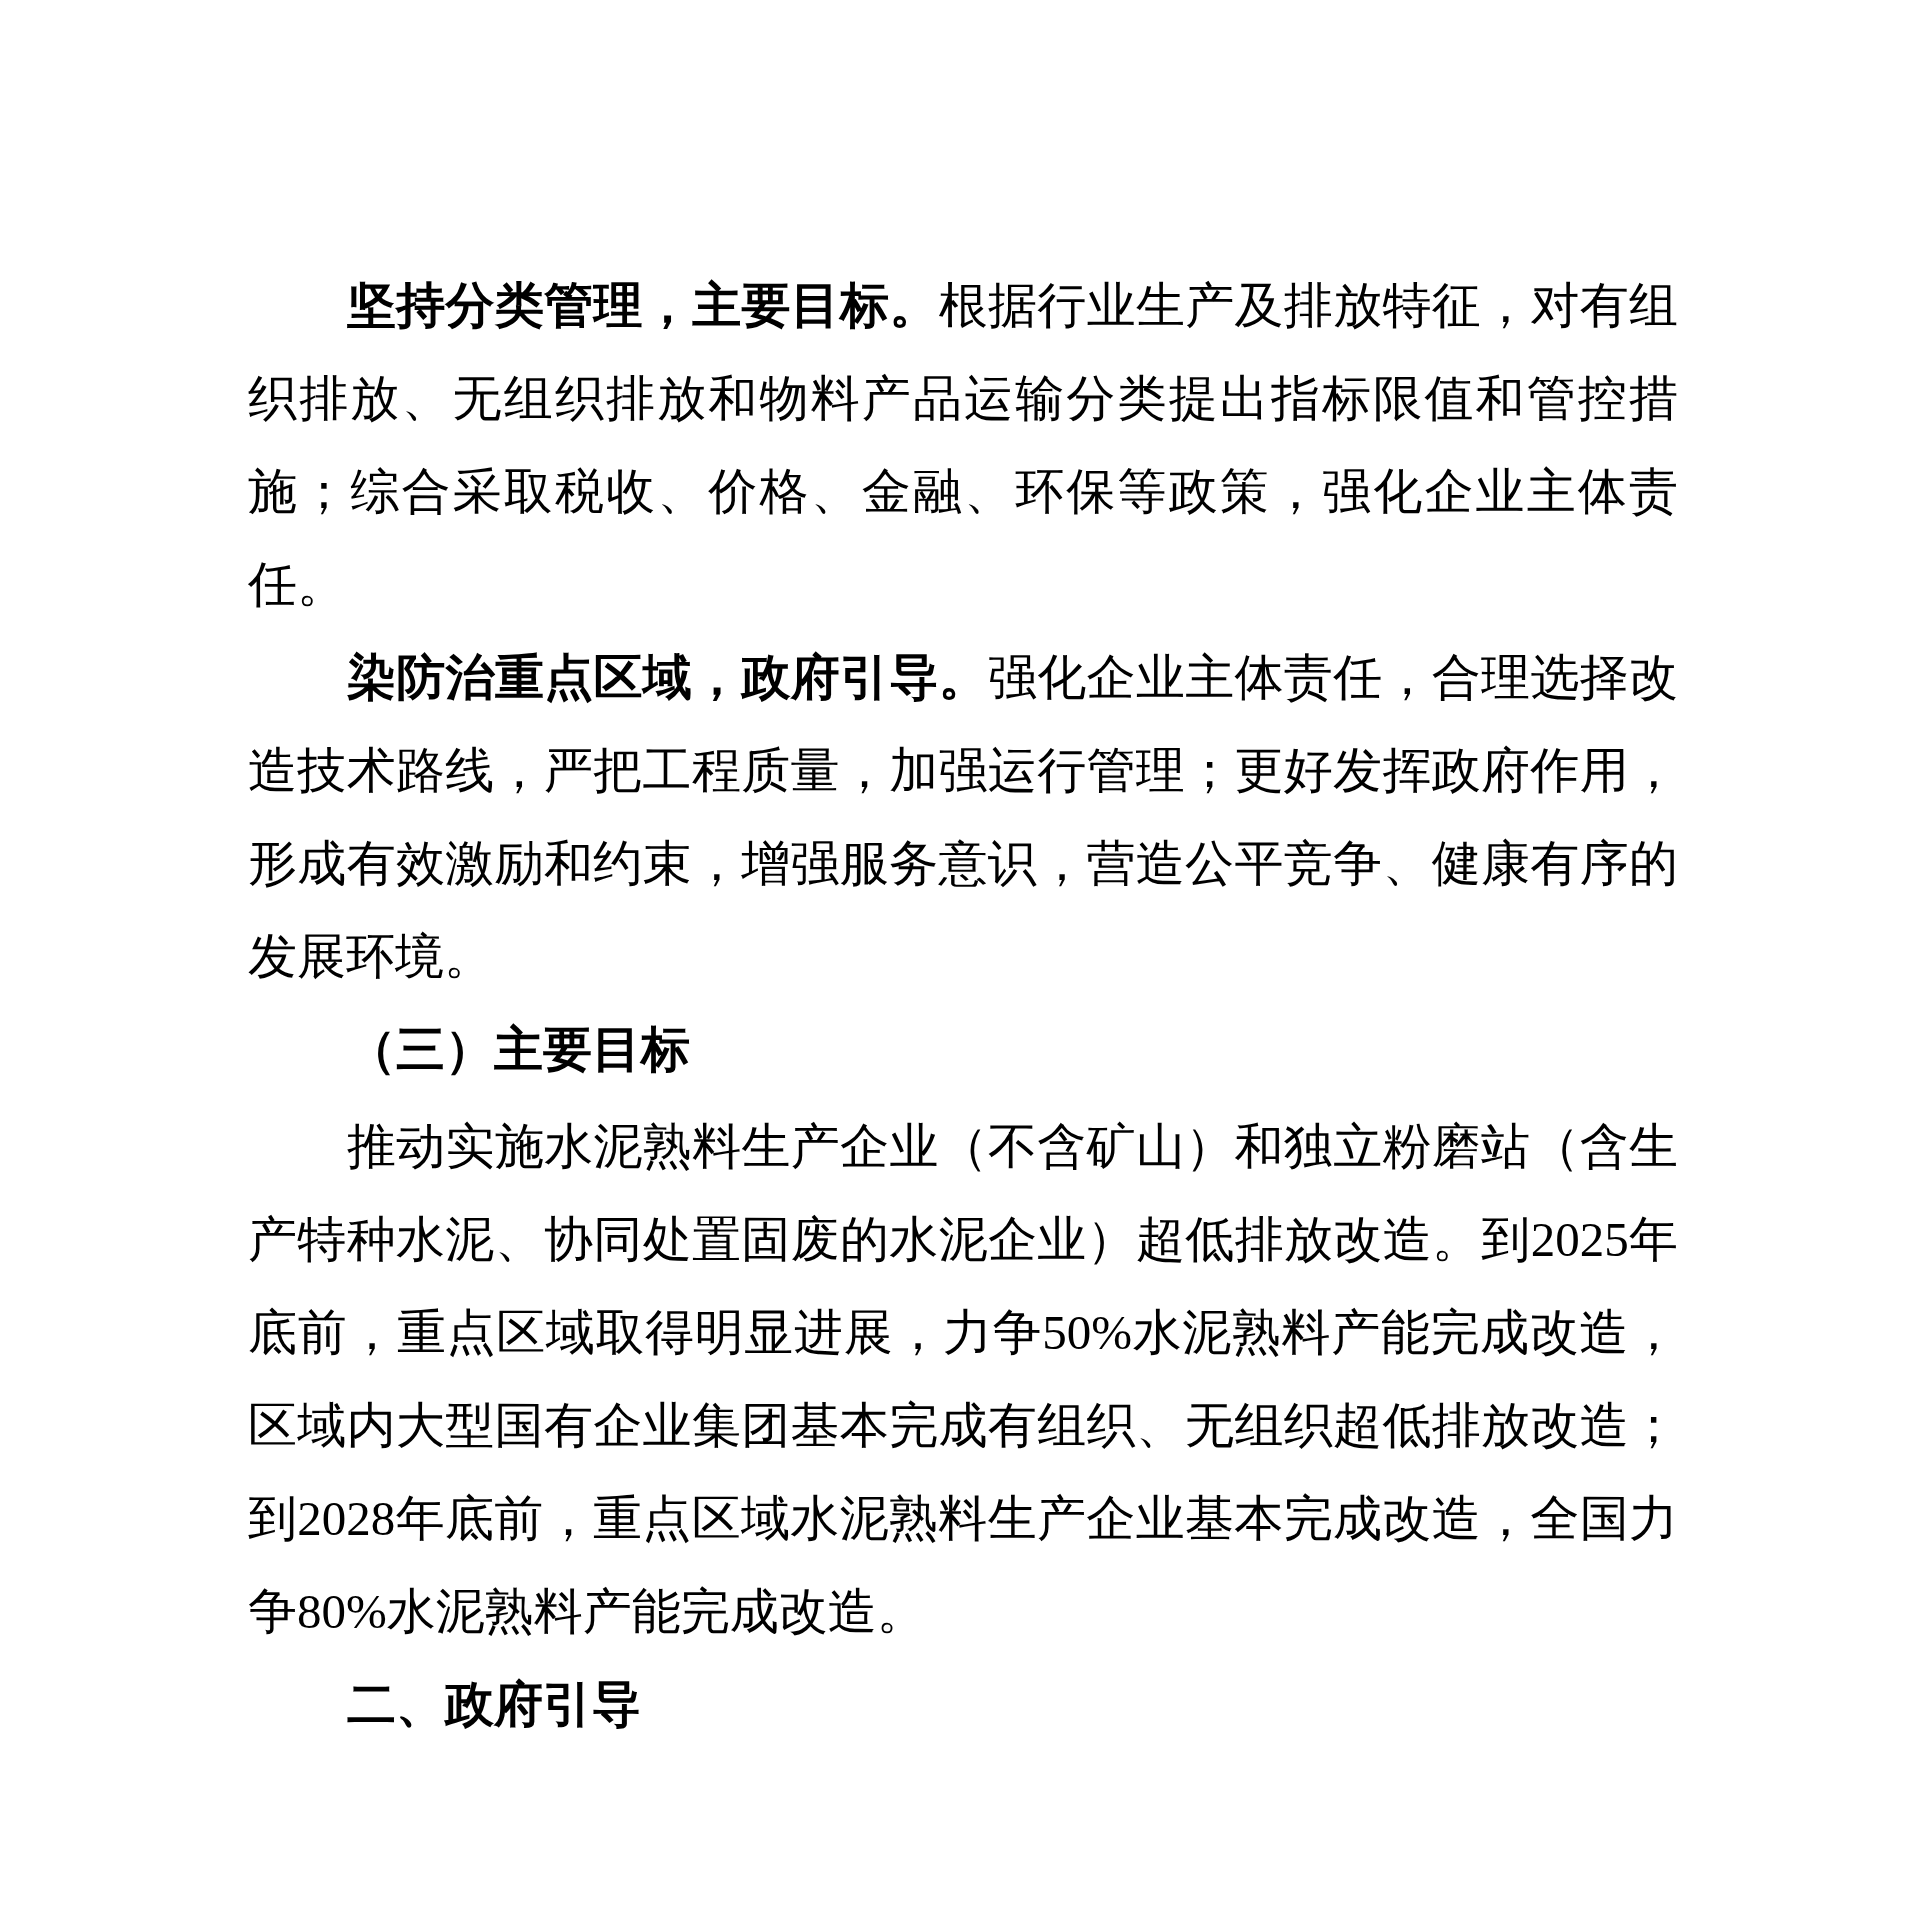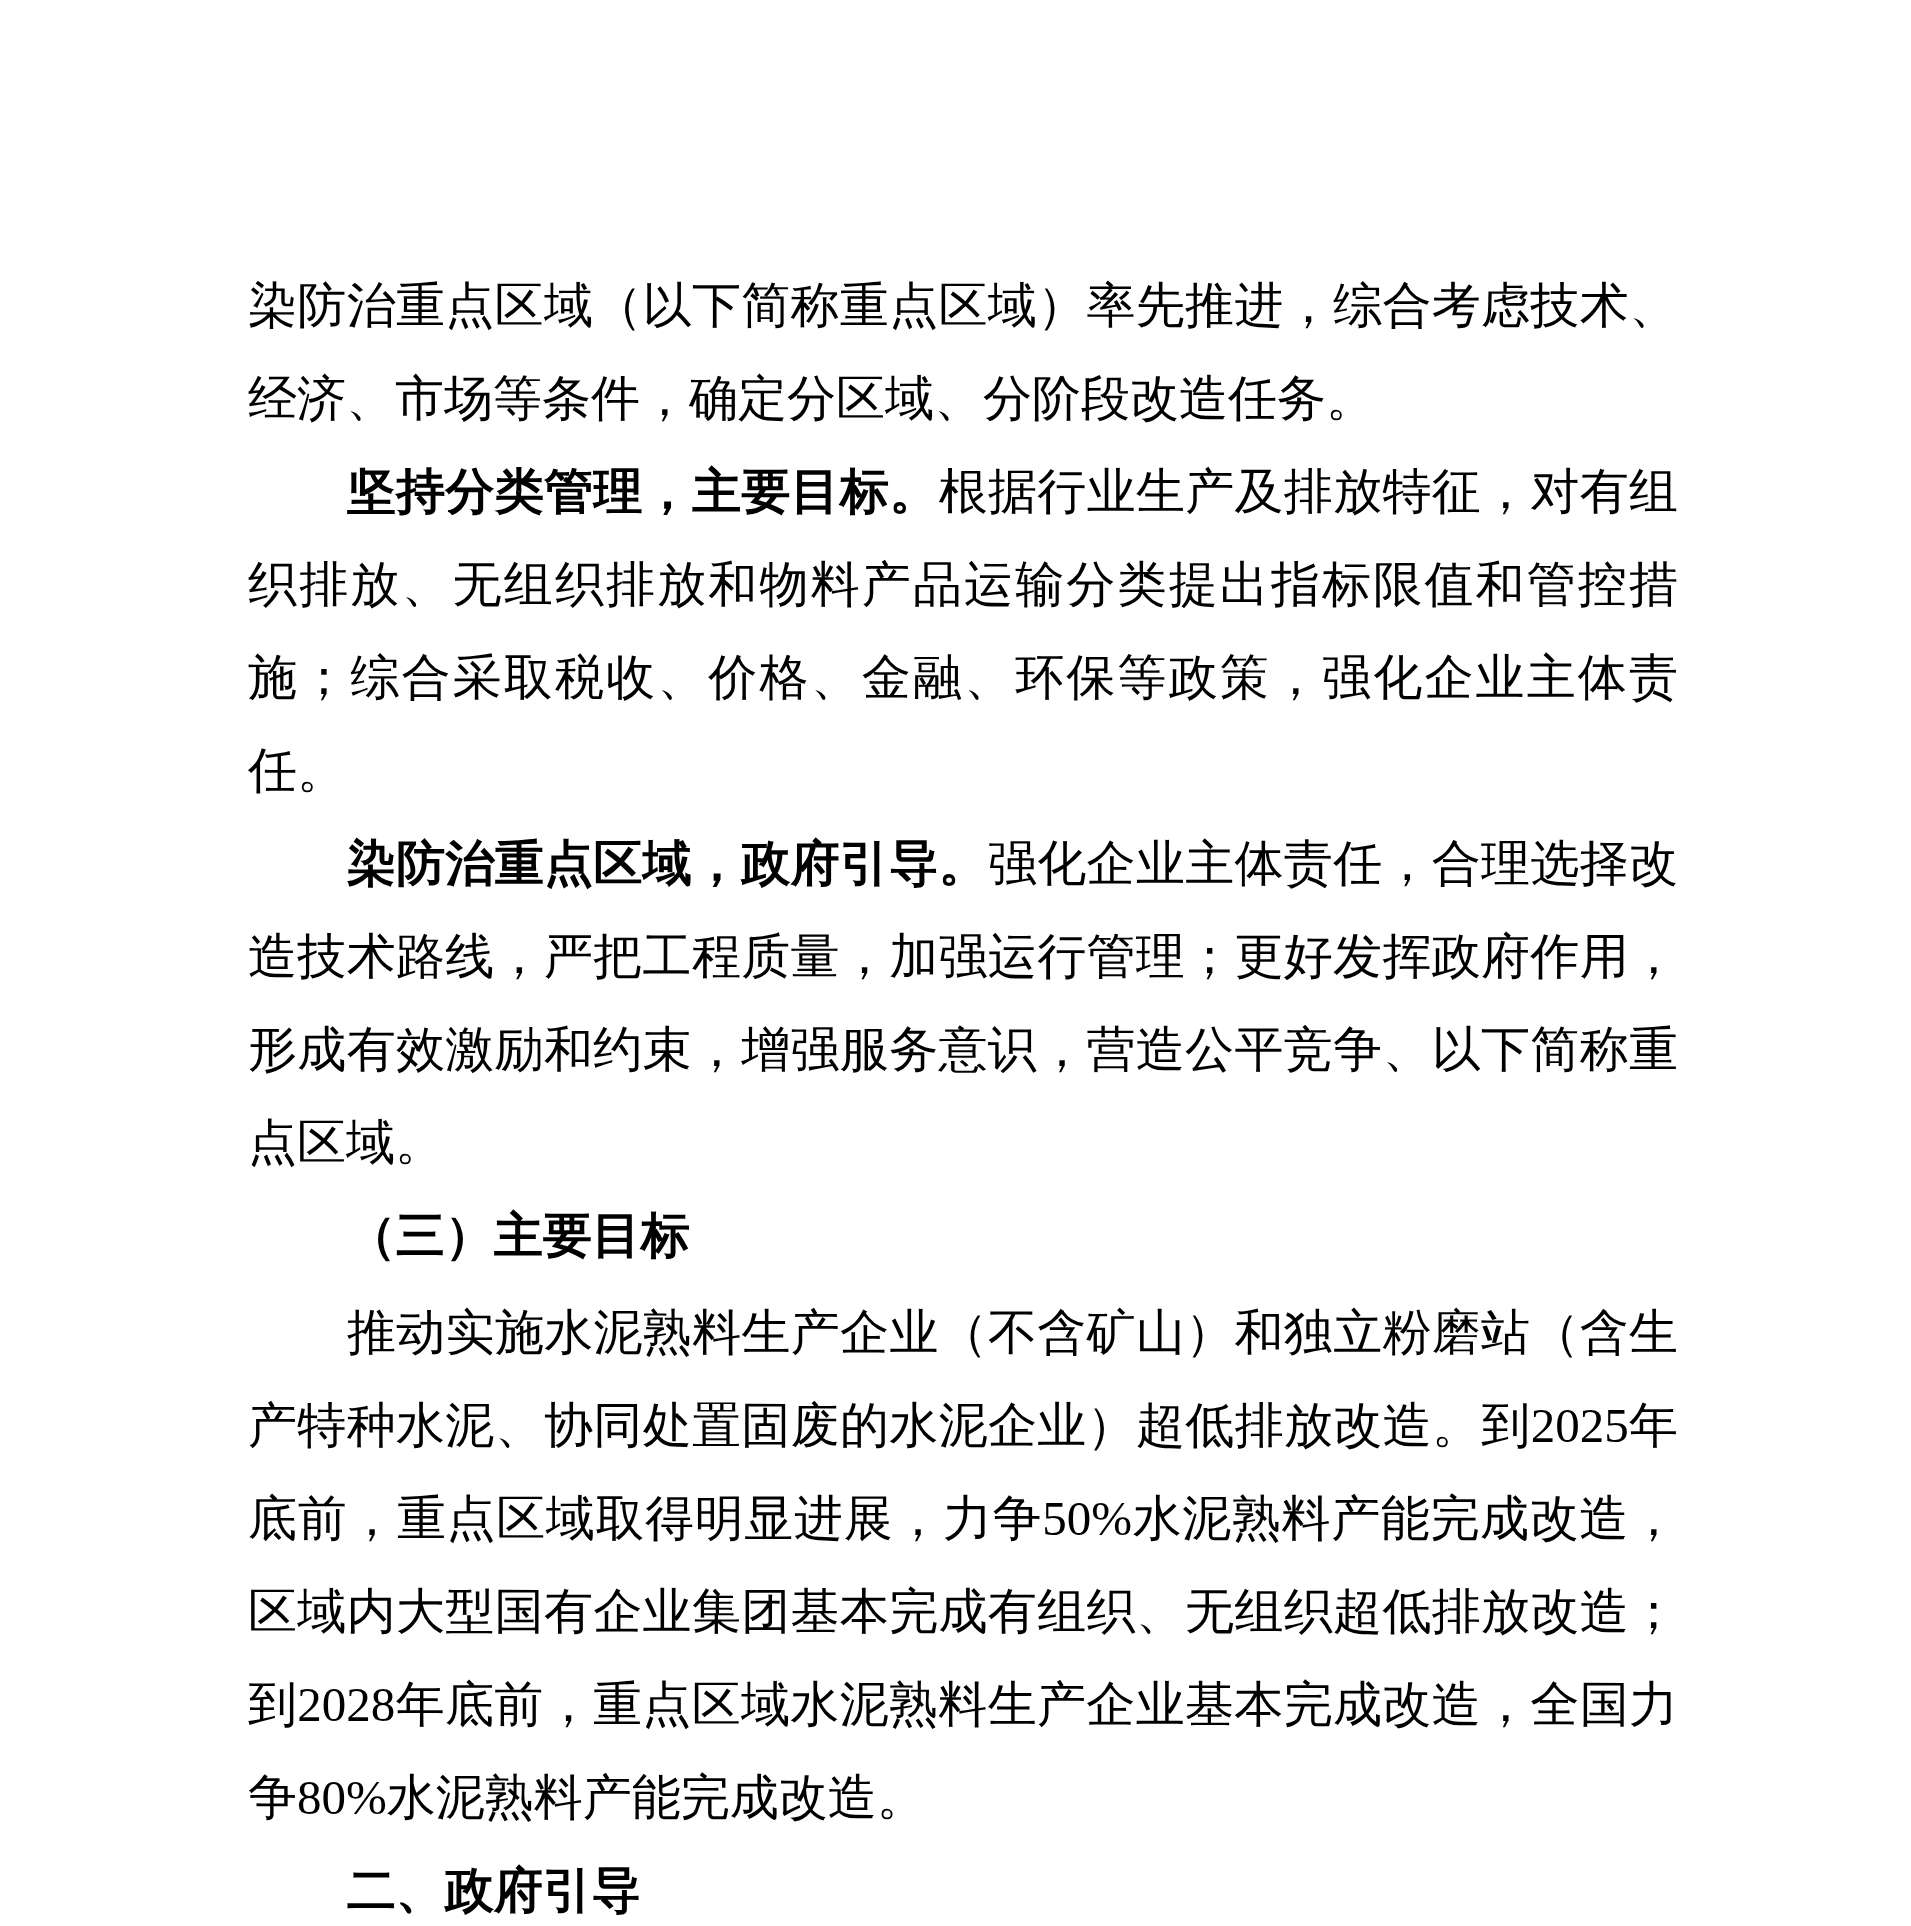--- a/index.html
+++ b/index.html
@@ -56,22 +56,21 @@
   .seg-regular {
     font-weight: 400;
   }
 </style>
 </head>
 <body>
 
 <div class="page">
   <main class="text-block">
 
-  <p><span class="seg-regular">染防治重点区域（以下简称重点区域）率先推进，综合考虑技术、经济、市场等条件，确定分区域、分阶段改造任务。</span></p>
       <p class="indent"><span class="seg-bold-hei">坚持分类管理，主要目标。</span><span class="seg-regular">根据行业生产及排放特征，对有组织排放、无组织排放和物料产品运输分类提出指标限值和管控措施；综合采取税收、价格、金融、环保等政策，强化企业主体责任。</span></p>
-      <p class="indent"><span class="seg-bold-hei">染防治重点区域，政府引导。</span><span class="seg-regular">强化企业主体责任，合理选择改造技术路线，严把工程质量，加强运行管理；更好发挥政府作用，形成有效激励和约束，增强服务意识，营造公平竞争、以下简称重点区域。</span></p>
+      <p class="indent"><span class="seg-bold-hei">染防治重点区域，政府引导。</span><span class="seg-regular">强化企业主体责任，合理选择改造技术路线，严把工程质量，加强运行管理；更好发挥政府作用，形成有效激励和约束，增强服务意识，营造公平竞争、健康有序的发展环境。</span></p>
       <p class="indent"><span class="seg-bold-kai">（三）主要目标</span></p>
       <p class="indent"><span class="seg-regular">推动实施水泥熟料生产企业（不含矿山）和独立粉磨站（含生产特种水泥、协同处置固废的水泥企业）超低排放改造。到2025年底前，重点区域取得明显进展，力争50%水泥熟料产能完成改造，区域内大型国有企业集团基本完成有组织、无组织超低排放改造；到2028年底前，重点区域水泥熟料生产企业基本完成改造，全国力争80%水泥熟料产能完成改造。</span></p>
       <p class="indent"><span class="seg-bold-hei">二、政府引导</span></p>
     </main>
 
 </div>
 
 
 </body></html>

